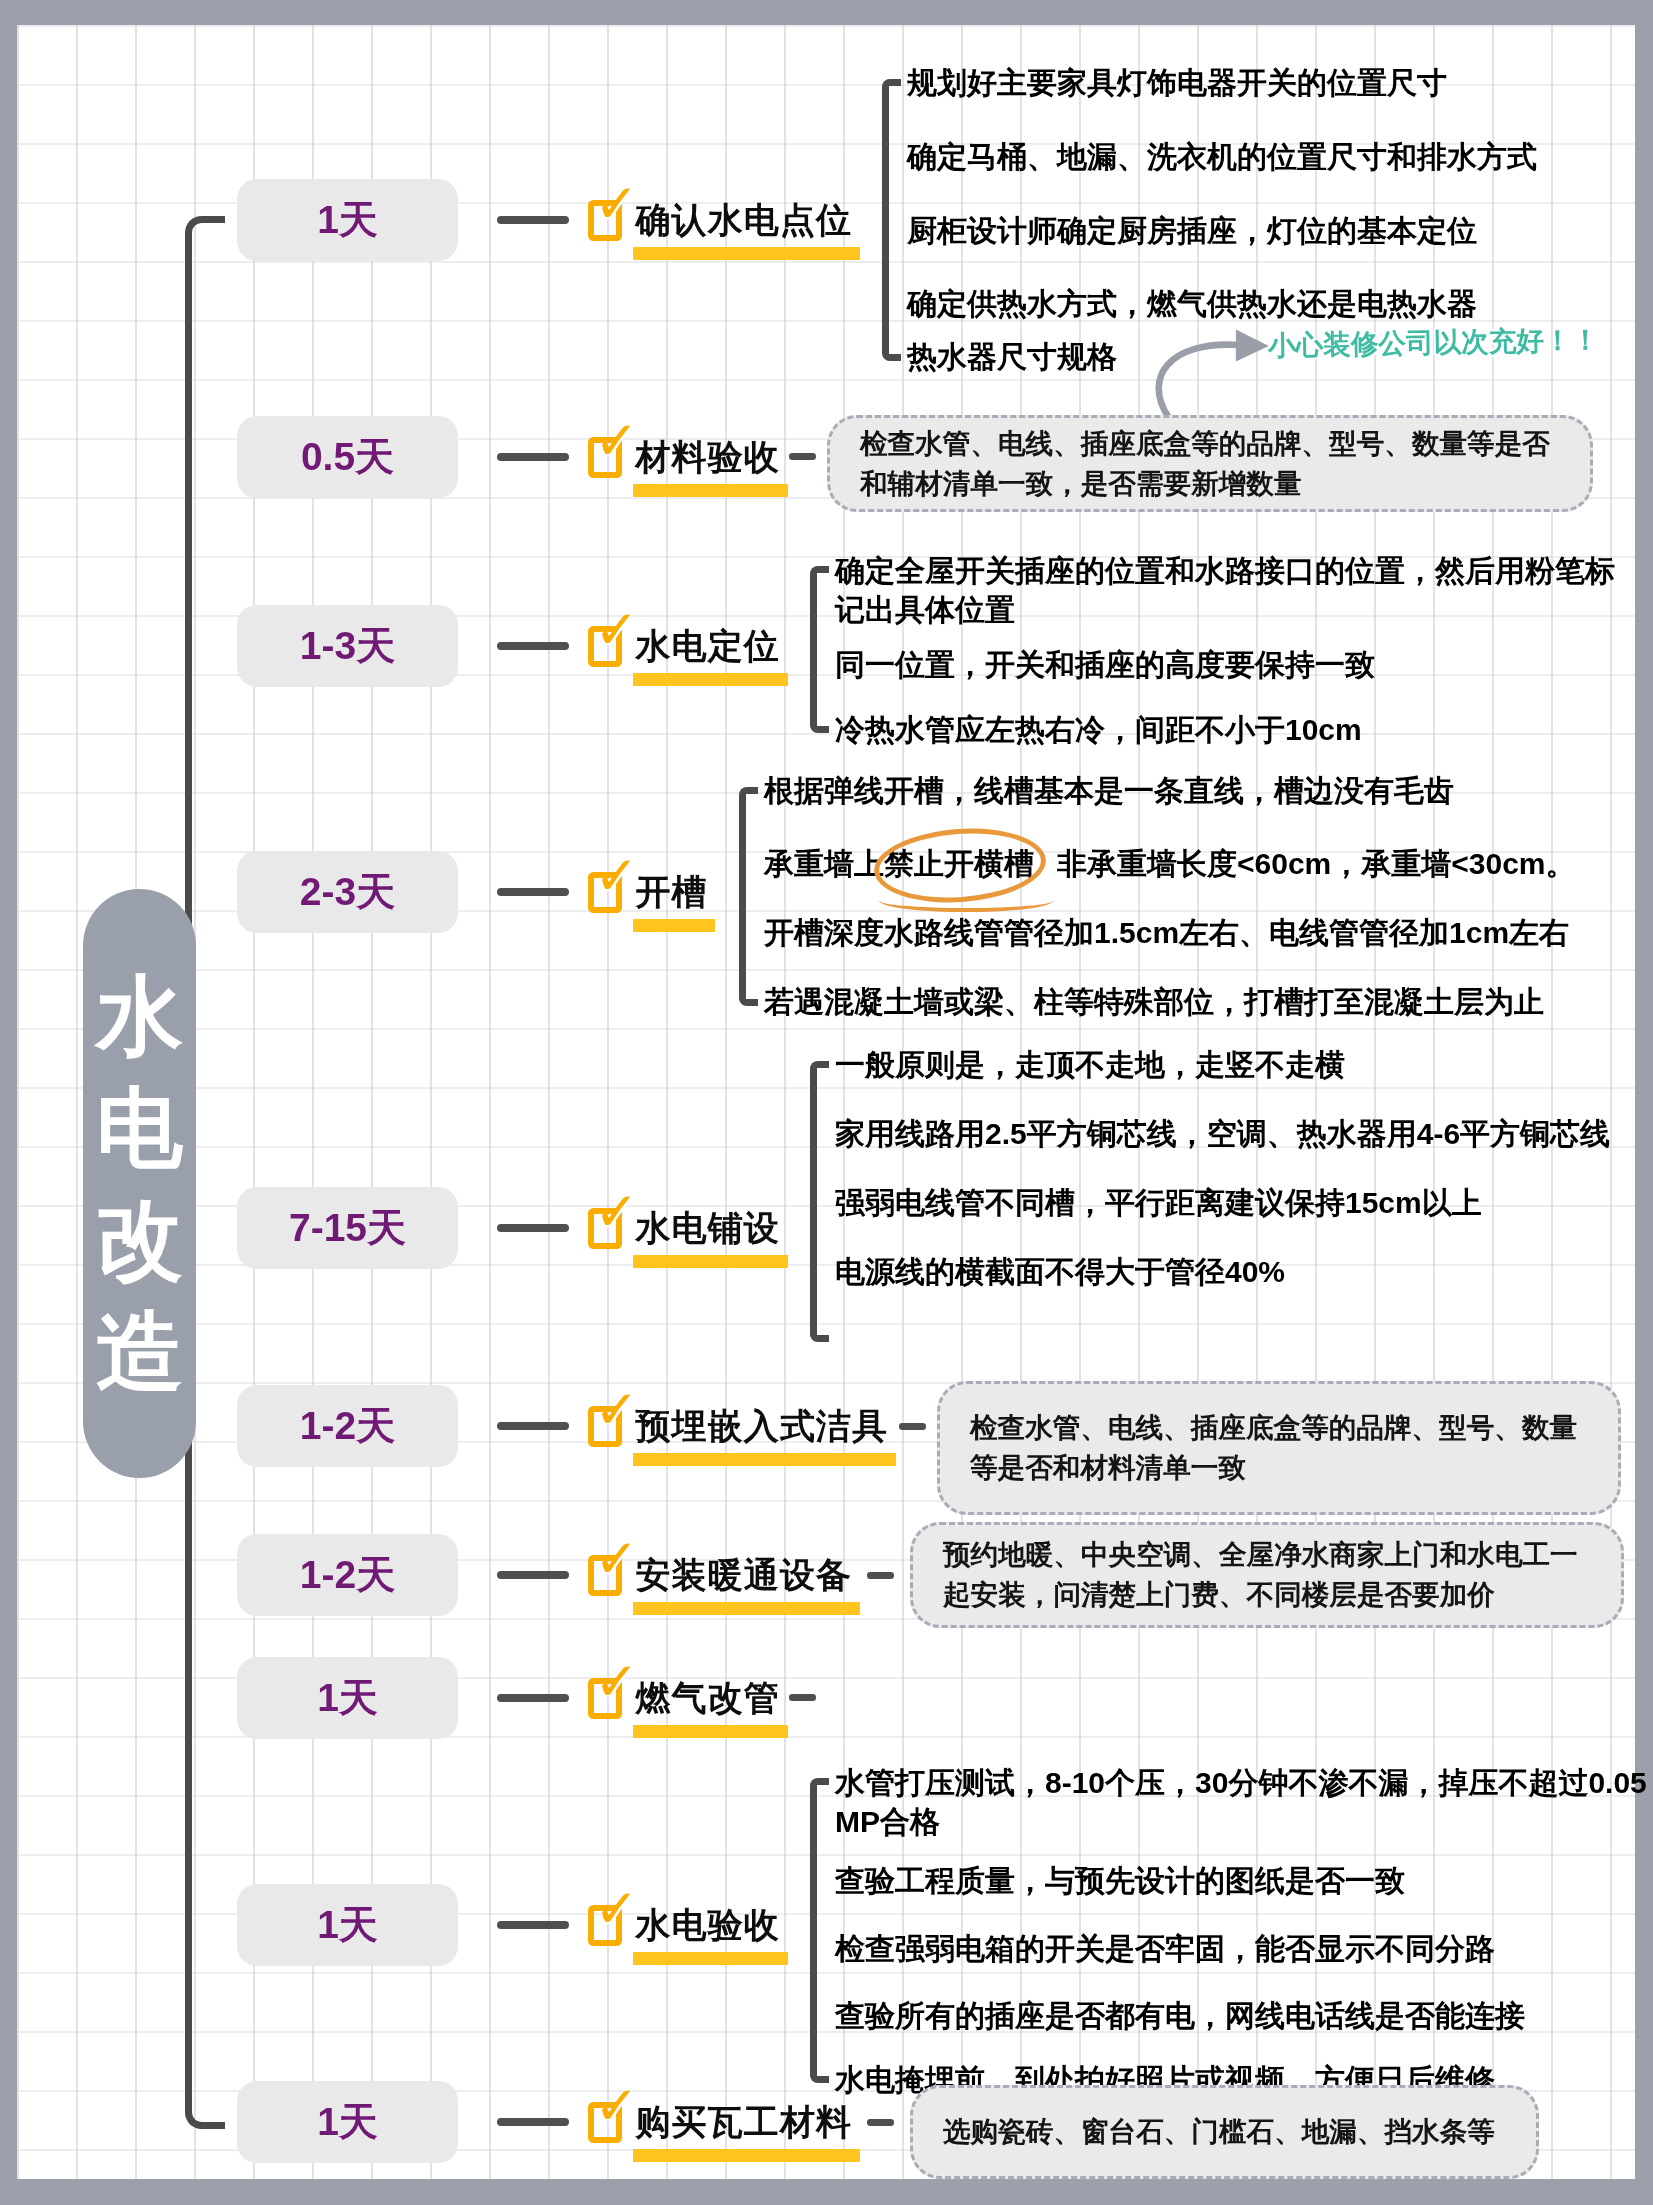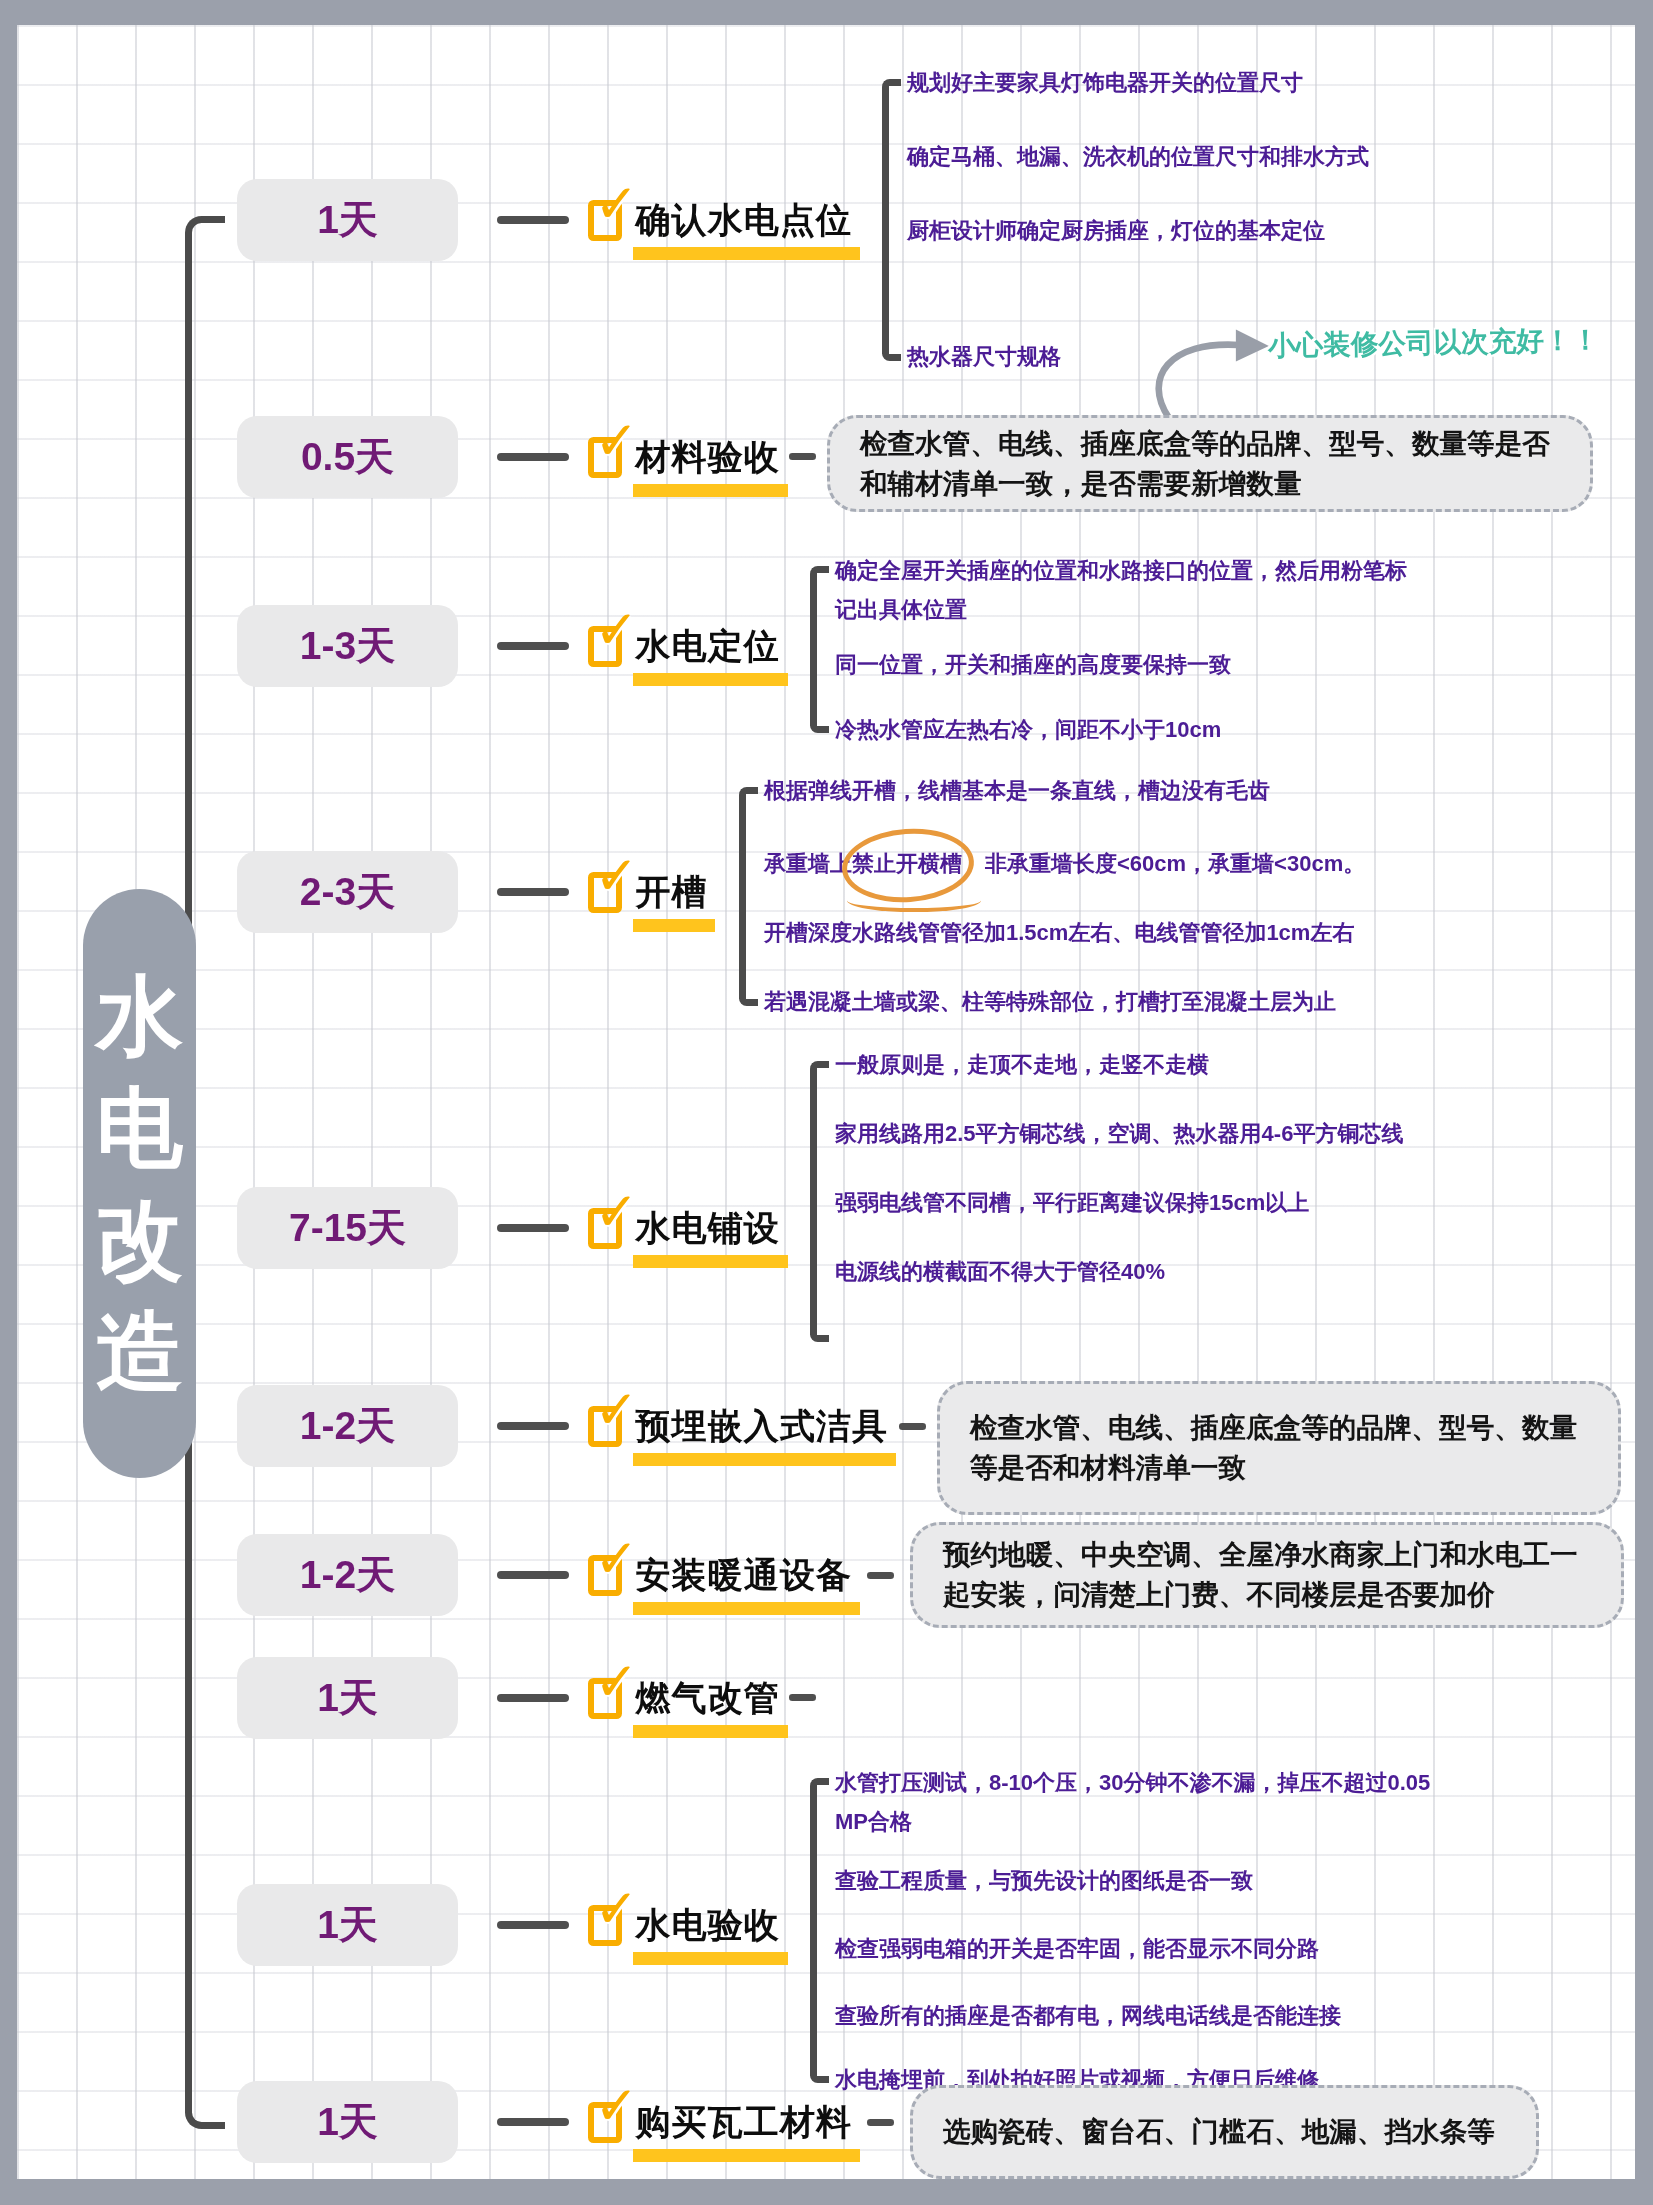--- a/index.html
+++ b/index.html
@@ -31,21 +31,21 @@
     letter-spacing:1.1px;white-space:nowrap;}
   .topic::after{content:"";position:absolute;left:-2.2px;right:-7.7px;bottom:-16.5px;height:13.2px;background:#FFC41D;}
   .dash2{position:absolute;width:26.5px;height:6.6px;background:#4F4F4F;border-radius:3.3px;}
   
   .bubble{position:absolute;background:#EAEAEB;border:3.9px dashed #A7ACB6;border-radius:30px;
     box-sizing:border-box;display:flex;align-items:center;padding:5.5px 30px;
     font-size:27.6px;font-weight:600;color:#141414;line-height:40px;}
   
   .bracket{position:absolute;width:19px;box-sizing:border-box;border-left:7.2px solid #4B4B4B;
     border-top:7.2px solid #4B4B4B;border-bottom:7.2px solid #4B4B4B;border-radius:7.7px 0 0 7.7px;}
-  .ditem{position:absolute;font-size:22px;font-weight:600;color:#4c1d95;line-height:40px;white-space:nowrap;}
+  .ditem{position:absolute;font-size:30px;font-weight:600;color:#000000;line-height:40px;white-space:nowrap;}
   .ditem.two{line-height:39px;}
   
   .circled{position:relative;display:inline-block;}
   .circled::before{content:"";position:absolute;left:-10px;right:-12px;top:-15.4px;bottom:-17.6px;
     border:5px solid #E8993C;border-radius:50%;transform:rotate(-4deg);}
   .circled::after{content:"";position:absolute;left:-5.5px;right:-19px;bottom:-27.6px;height:19px;
     border-bottom:4.4px solid #E8993C;border-radius:50%;}
   .after-circle{margin-left:23px;}
   
   .annotation{position:absolute;left:1268px;top:324px;font-size:27.6px;font-weight:bold;color:#3FBBA3;
@@ -155,20 +155,21 @@
     <div class="checkbox">
         <span class="tick">✓</span>
       </div>
     <div class="topic">购买瓦工材料</div>
   </div>
 
   <div class="bracket" style="left:882px;top:79px;height:282px"></div>
   <div class="ditem" style="left:907px;top:63px">规划好主要家具灯饰电器开关的位置尺寸</div>
   <div class="ditem" style="left:907px;top:137px">确定马桶、地漏、洗衣机的位置尺寸和排水方式</div>
   <div class="ditem" style="left:907px;top:211px">厨柜设计师确定厨房插座，灯位的基本定位</div>
+  <div class="ditem" style="left:907px;top:284px">确定供热水方式，燃气供热水还是电热水器</div>
   <div class="ditem" style="left:907px;top:337px">热水器尺寸规格</div>
 
   <svg class="arrow-svg" width="138" height="99" viewBox="0 0 250 180">
     <path d="M 50 172 C 2 100, 50 32, 178 40" fill="none" stroke="#999EA8" stroke-width="12" stroke-linecap="round"></path>
     <polygon points="172,12 232,42 172,70" fill="#999EA8"></polygon>
   </svg>
   <div class="annotation">小心装修公司以次充好！！</div>
 
   <div class="dash2" style="left:789px;top:453px"></div>
   <div class="bubble" style="left:827px;top:415px;width:766px;height:97px">

